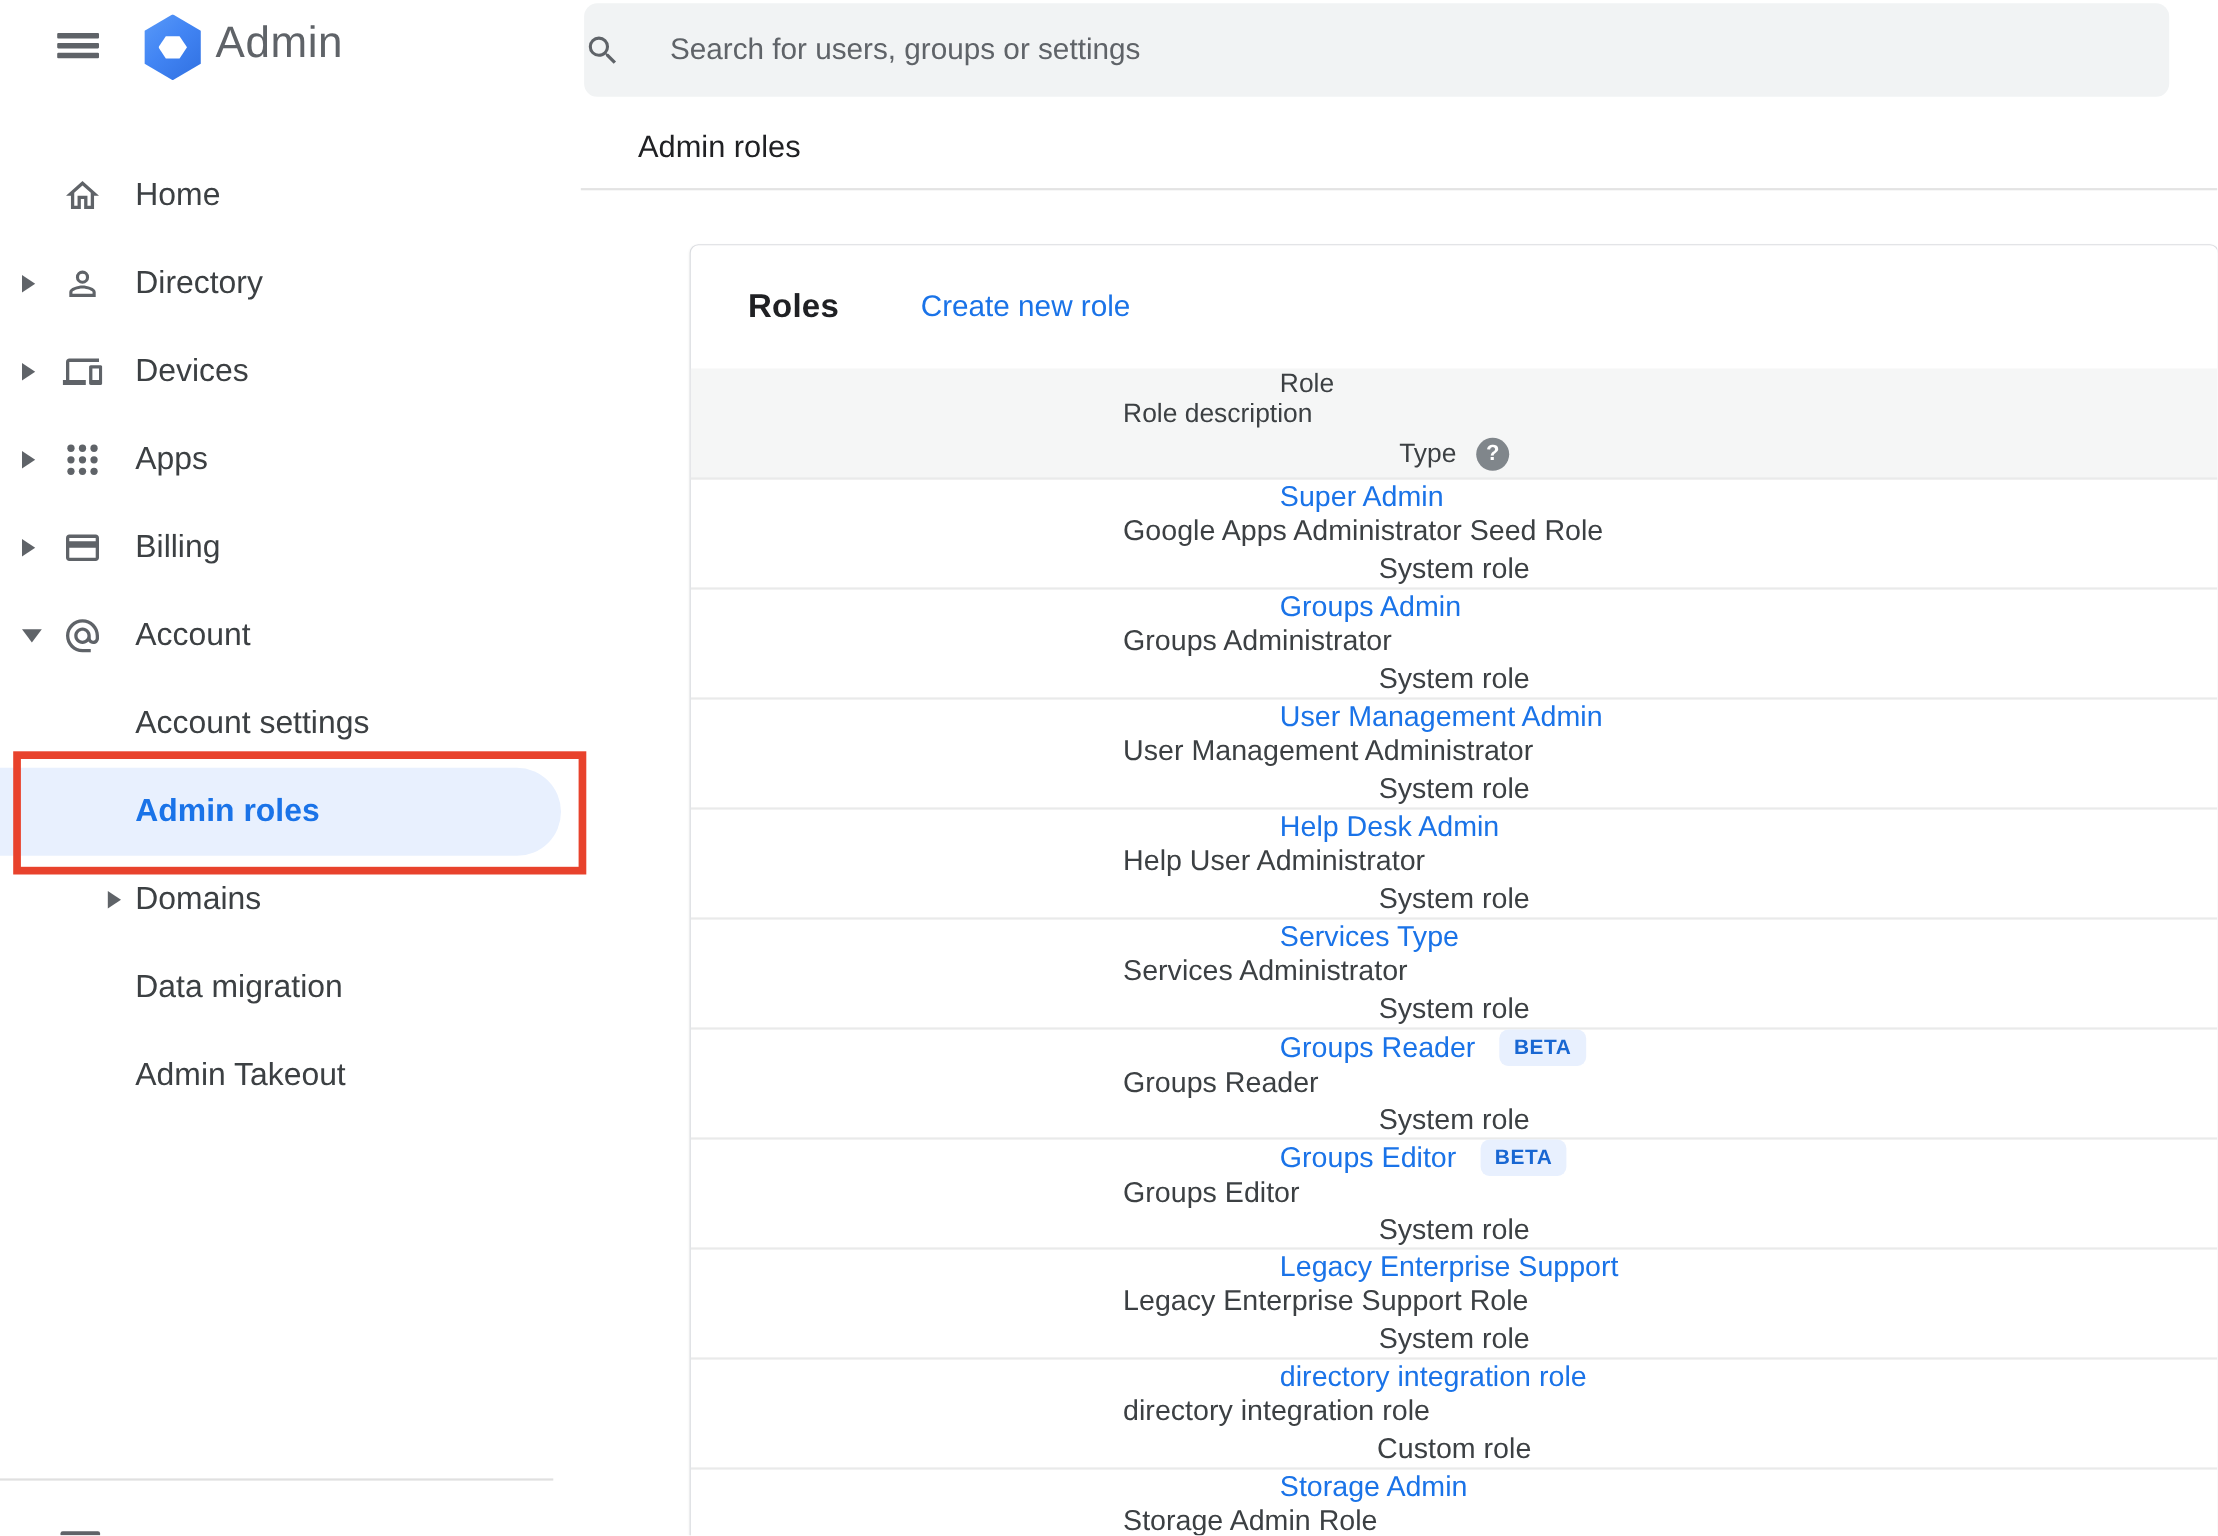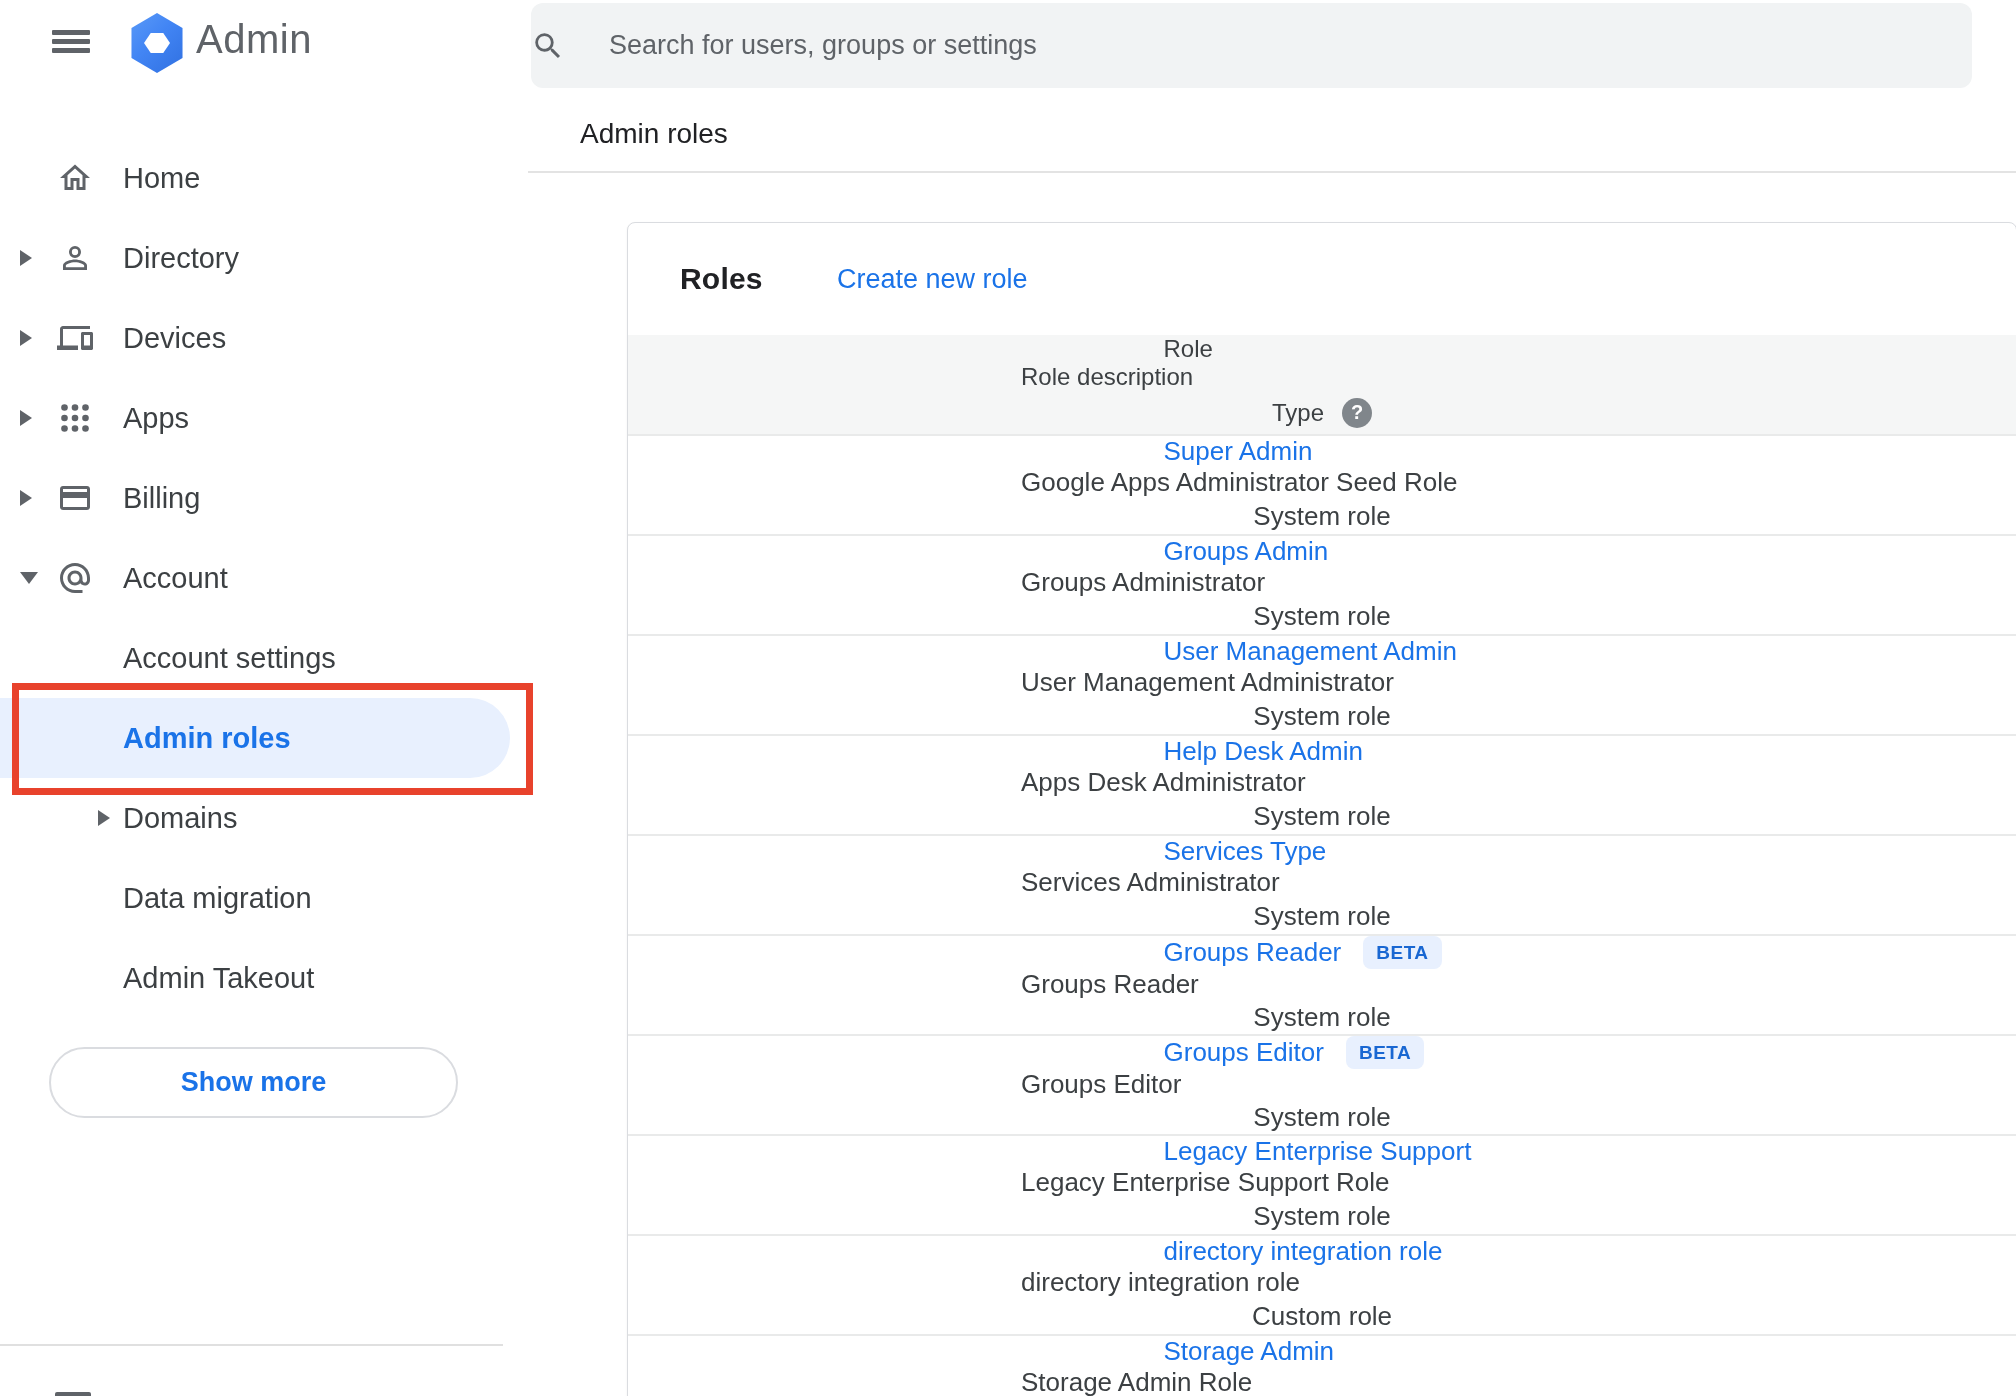--- a/index.html
+++ b/index.html
@@ -157,21 +157,20 @@
         <div class="nav-row sub">
           <span class="nav-label">Data migration</span>
         </div>
         <div class="nav-row sub">
           <span class="nav-label">Admin Takeout</span>
         </div>
       </nav>
 
     <div class="annotation"></div>
 
-    <button class="show-more">Show more</button>
     <div class="sidebar-divider"></div>
     <div class="partial-icon"></div>
   </aside>
 
   <div class="searchbar">
     <span class="search-icon">
       <svg viewBox="0 0 24 24" fill="#5f6368">
           <path d="M15.5 14h-.79l-.28-.27A6.471 6.471 0 0 0 16 9.5 6.5 6.5 0 1 0 9.5 16c1.61 0 3.09-.59 4.23-1.57l.27.28v.79l5 4.99L20.49 19l-4.99-5zm-6 0C7.01 14 5 11.99 5 9.5S7.01 5 9.5 5 14 7.01 14 9.5 11.99 14 9.5 14z"></path>
         </svg>
     </span>
@@ -213,21 +212,21 @@
           <div class="c-role">
             <a class="role-link">User Management Admin</a>
           </div>
           <div class="c-desc">User Management Administrator</div>
           <div class="c-type">System role</div>
         </div>
         <div class="trow">
           <div class="c-role">
             <a class="role-link">Help Desk Admin</a>
           </div>
-          <div class="c-desc">Apps Desk Administrator</div>
+          <div class="c-desc">Help User Administrator</div>
           <div class="c-type">System role</div>
         </div>
         <div class="trow">
           <div class="c-role">
             <a class="role-link">Services Type</a>
           </div>
           <div class="c-desc">Services Administrator</div>
           <div class="c-type">System role</div>
         </div>
         <div class="trow">

